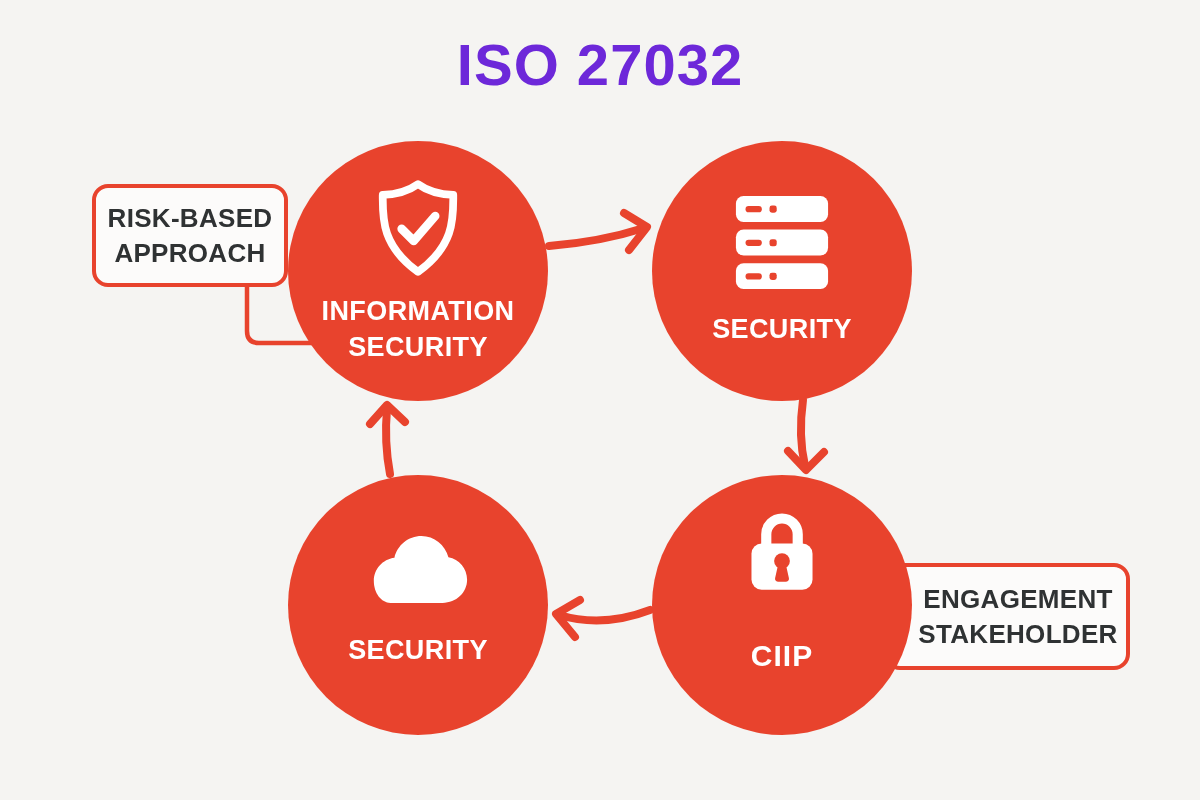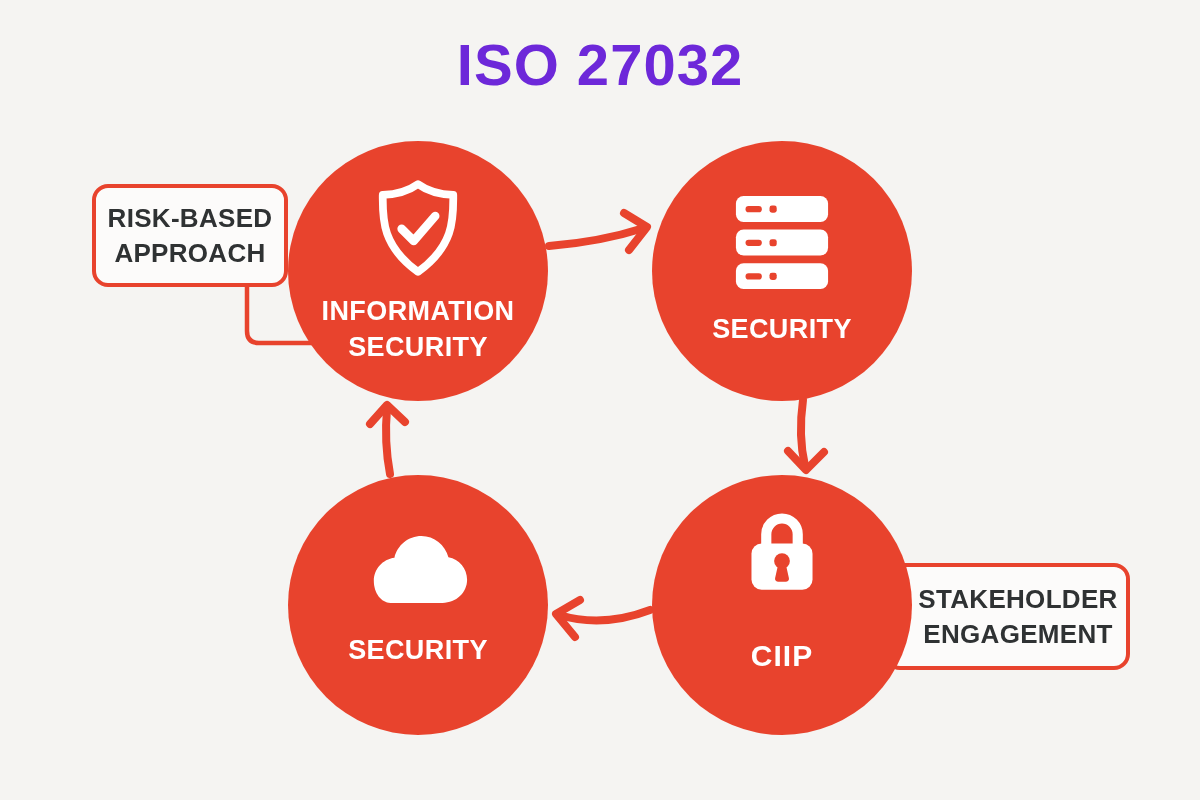--- a/index.html
+++ b/index.html
@@ -80,22 +80,22 @@
 
 <div class="callout callout-risk">
   <div>
     <div>RISK-BASED</div>
     <div>APPROACH</div>
   </div>
 </div>
 
 <div class="callout callout-stakeholder">
   <div>
+    <div>ENGAGEMENT</div>
     <div>STAKEHOLDER</div>
-    <div>ENGAGEMENT</div>
   </div>
 </div>
 
 <div class="node node-information">
   <div class="inner">
     <svg class="icon-box mb14" width="86" height="102" viewBox="0 0 100 112">
       <path d="M50 5 C61 13 75 17 91 17.5 C91 44 93 76 50 107 C7 76 9 44 9 17.5 C25 17 39 13 50 5 Z" fill="none" stroke="#FFFFFF" stroke-width="9" stroke-linejoin="round"></path>
       <path d="M31 57 L45 71 L70 42" fill="none" stroke="#FFFFFF" stroke-width="10" stroke-linecap="round" stroke-linejoin="round"></path>
     </svg>
     <div class="label">

